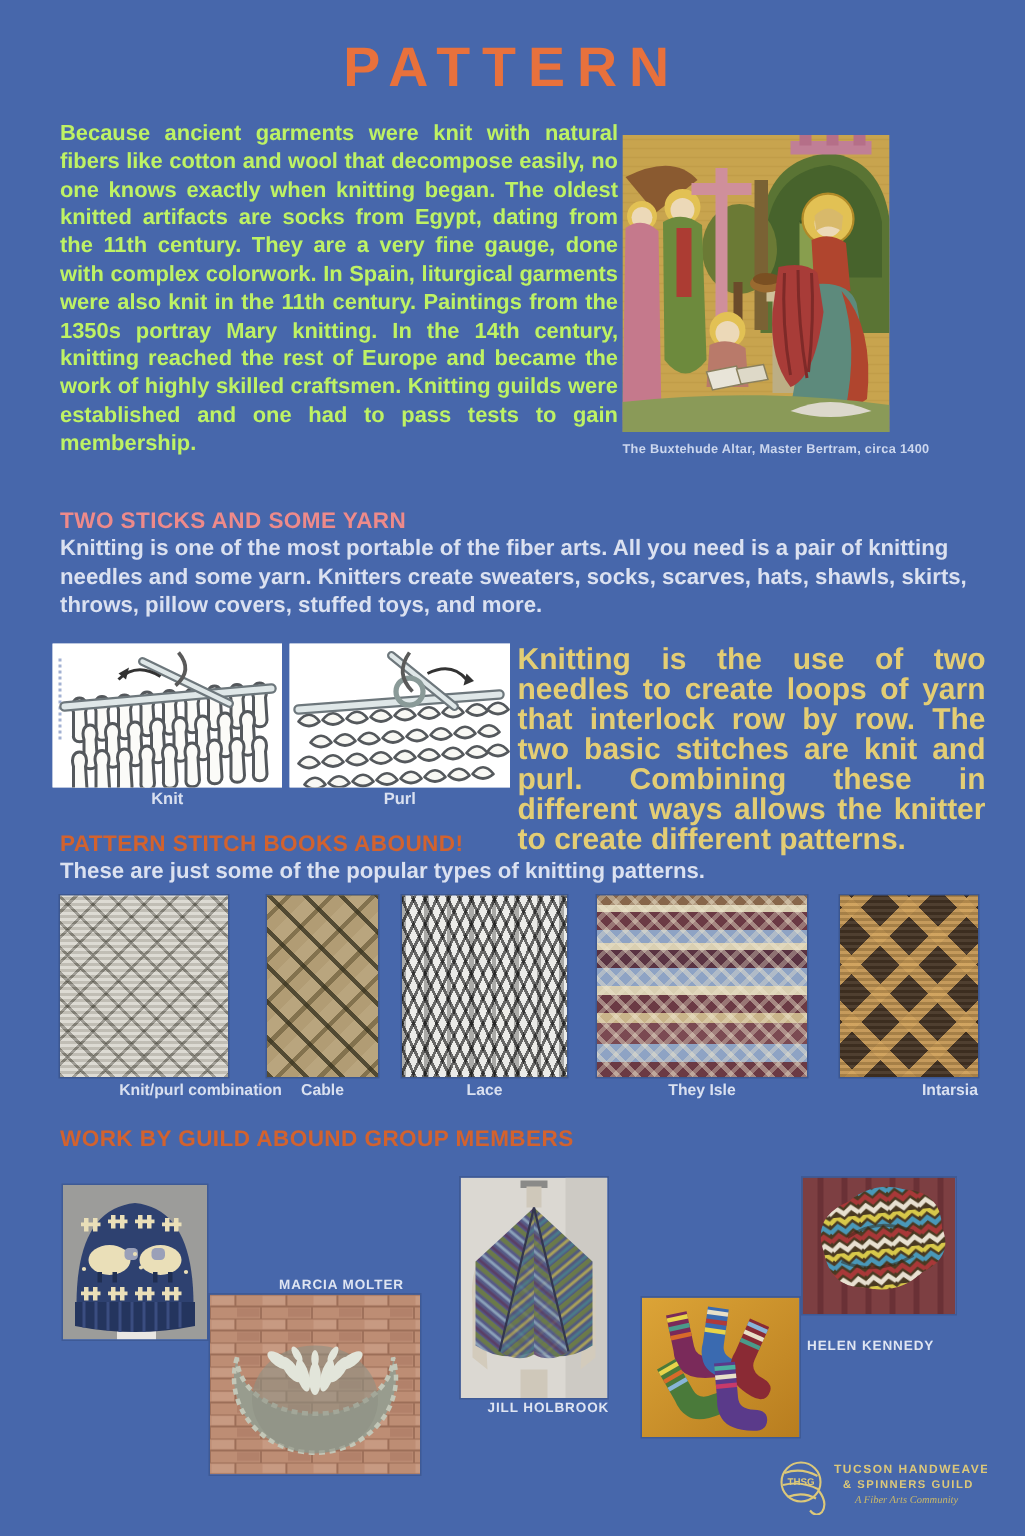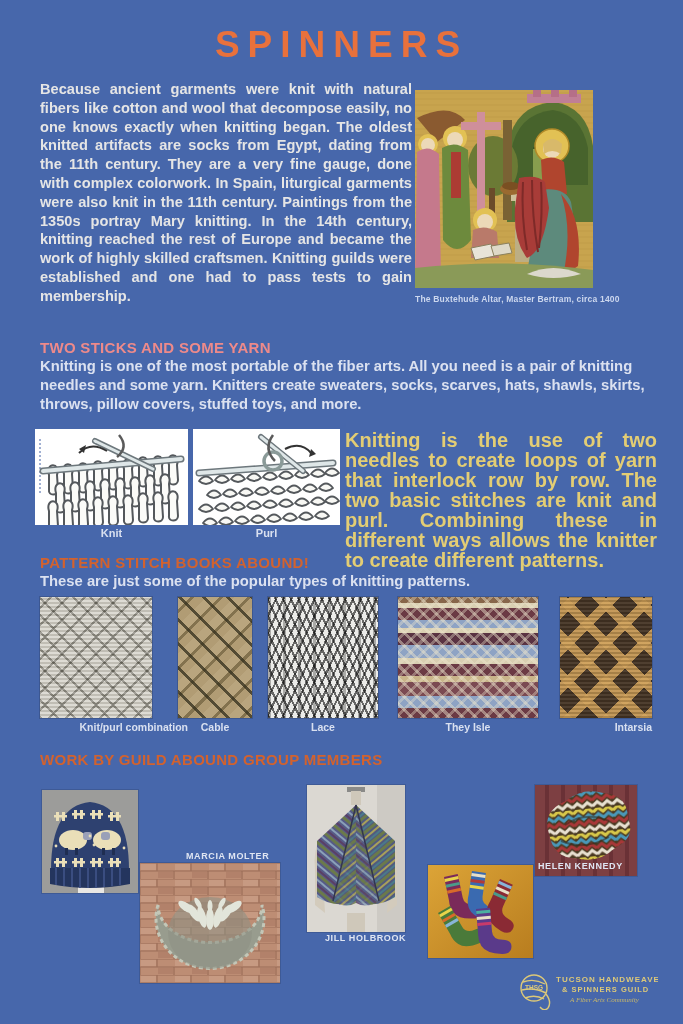--- a/index.html
+++ b/index.html
@@ -9,21 +9,21 @@
     position:relative; width:683px; height:1024px; margin:0 auto;
     background:#4767ab; overflow:hidden;
   }
   .title {
     position:absolute; top:24px; left:0; width:100%;
     text-align:center; color:#e8713c; font-size:37px; font-weight:800;
     letter-spacing:8px;
   }
   .intro {
     position:absolute; top:80px; left:40px; width:372px;
-    color:#e5e5e5; font-size:14.6px; font-weight:700; line-height:18.8px;
+    color:#bef264; font-size:14.6px; font-weight:700; line-height:18.8px;
     text-align:justify;
   }
   .painting { position:absolute; top:90px; left:415px; width:178px; height:198px; }
   .painting svg { display:block; width:100%; height:100%; }
   .caption {
     position:absolute; top:294px; left:415px; width:230px;
     color:#ccd7ee; font-size:8.5px; font-weight:600; letter-spacing:.2px;
   }
   .h-salmon { color:#ee8a8a; }
   .h-orange { color:#d2622e; }
@@ -104,21 +104,21 @@
     position:absolute; color:#dfe5f2; font-size:9px; font-weight:800; letter-spacing:.6px;
   }
   .logo { position:absolute; left:518px; top:192px; width:140px; height:42px; }
   .logo svg { display:block; width:100%; height:100%; }
 </style>
 </head>
 <body>
 
 <div class="poster">
 
-  <div class="title">SPINNERS</div>
+  <div class="title">PATTERN</div>
 
   <div class="intro">Because ancient garments were knit with natural fibers like cotton and wool that decompose easily, no one knows exactly when knitting began. The oldest knitted artifacts are socks from Egypt, dating from the 11th century. They are a very fine gauge, done with complex colorwork. In Spain, liturgical garments were also knit in the 11th century. Paintings from the 1350s portray Mary knitting. In the 14th century, knitting reached the rest of Europe and became the work of highly skilled craftsmen. Knitting guilds were established and one had to pass tests to gain membership.</div>
 
   <div class="painting">
     <svg viewBox="0 0 178 198">
       <rect width="178" height="198" fill="#c8a44e"></rect>
       <rect width="178" height="198" fill="url(#goldlines)" opacity=".35"></rect>
       <defs>
         <pattern id="goldlines" width="6" height="6" patternUnits="userSpaceOnUse">
           <rect width="6" height="6" fill="#c8a44e"></rect>
@@ -497,21 +497,21 @@
             <rect width="16" height="91" fill="#7d3f42"></rect>
             <rect x="10" width="4" height="91" fill="#6a3136"></rect>
           </pattern>
         </defs>
         <rect width="102" height="91" fill="url(#folds)"></rect>
         <path d="M14 46 Q8 22 34 14 Q52 2 72 10 Q96 14 94 38 Q100 58 78 66 Q60 80 38 72 Q16 70 14 46 Z" fill="url(#zig)" transform="rotate(-6 51 45)"></path>
         <path d="M30 40 q 20 -14 44 -4 M26 56 q 24 10 48 -4" fill="none" stroke="#2e2414" stroke-width="2" opacity=".5"></path>
       </svg>
     </div>
 
-    <div class="member-label" style="left:538px; top:85px;">HELEN KENNEDY</div>
+    <div class="member-label" style="left:538px; top:116px;">HELEN KENNEDY</div>
 
     <div class="logo">
       <svg viewBox="0 0 140 42">
         <g stroke="#dcc879" fill="none" stroke-width="1.4">
           <circle cx="16" cy="20" r="13"></circle>
           <path d="M5 14 q 11 -4 22 2"></path>
           <path d="M4 22 q 12 -3 24 3"></path>
           <path d="M7 30 q 10 -4 19 1"></path>
           <path d="M28 26 q 6 8 2 14 q -4 4 -8 -1"></path>
         </g>

